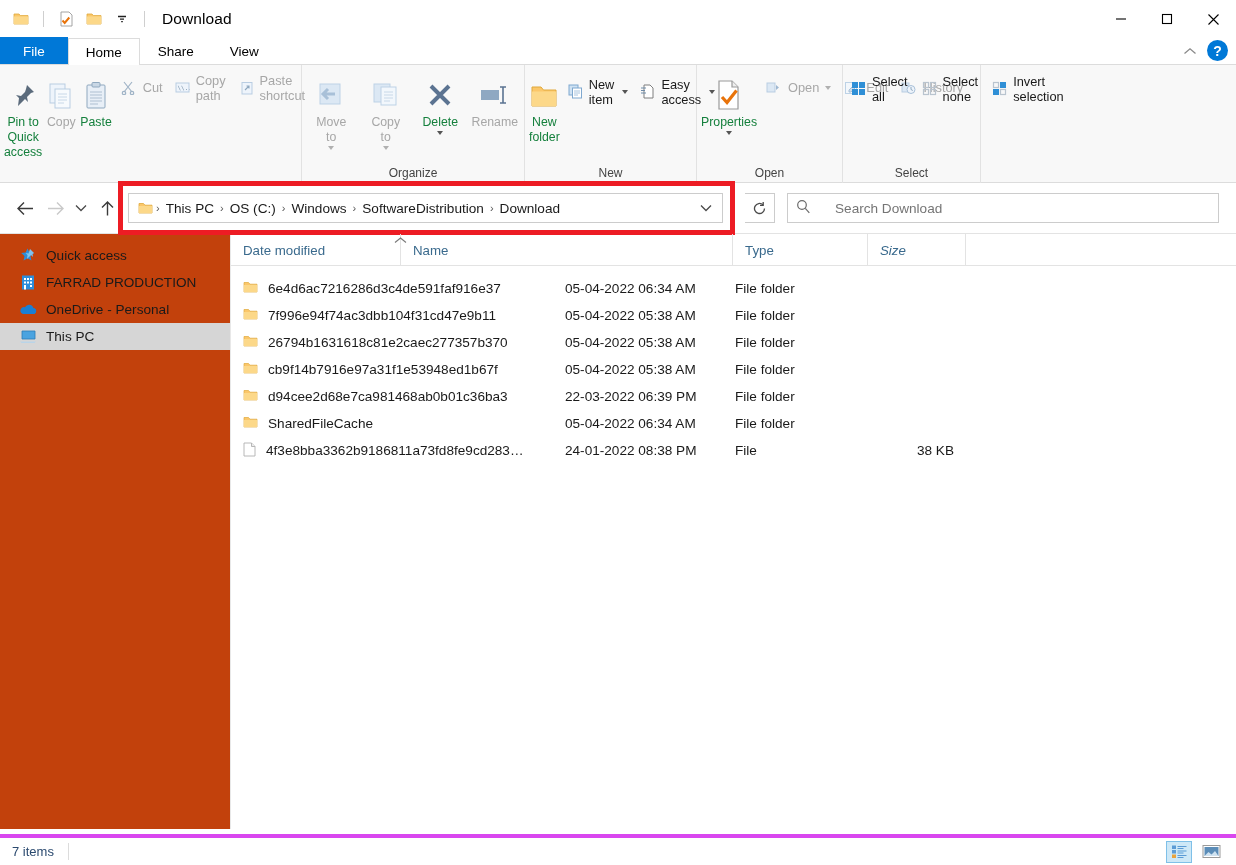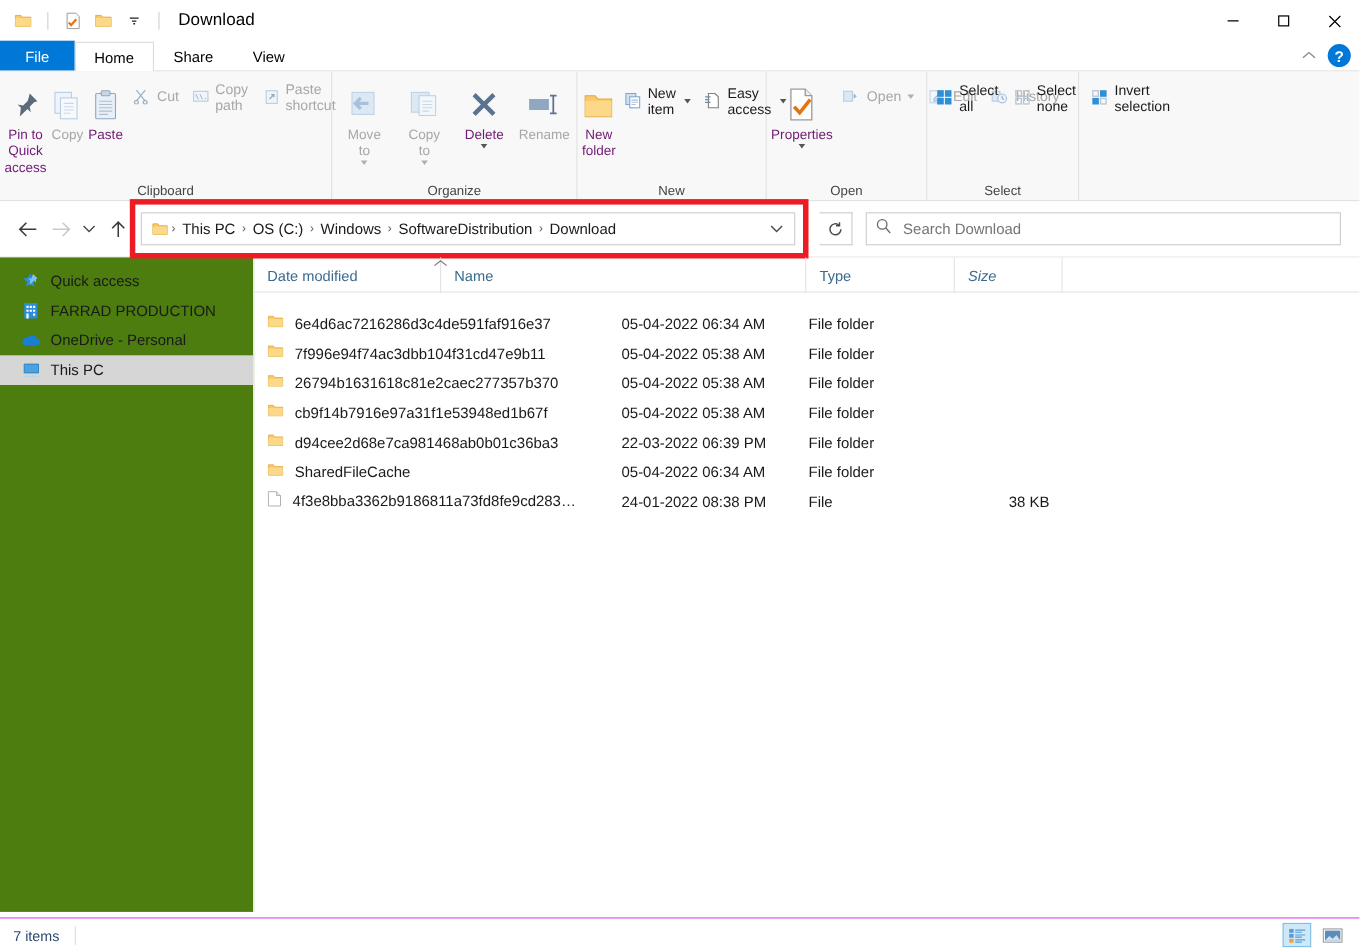--- a/index.html
+++ b/index.html
@@ -56,21 +56,21 @@
     position: relative; height: 118px; display: flex; flex-direction: column;
     border-right: 1px solid #e2e2e2; padding: 0 2px;
   }
   .rgroup-body { flex: 1; display: flex; align-items: flex-start; padding-top: 7px; }
   .rgroup-label {
     height: 20px; font-size: 12px; color: #444; text-align: center;
     display: flex; align-items: center; justify-content: center;
   }
   .bigbtn {
     width: 72px; display: flex; flex-direction: column; align-items: center;
-    padding: 3px 2px; font-size: 12.3px; color: #701a75; text-align: center; line-height: 1.22;
+    padding: 3px 2px; font-size: 12.3px; color: #15803d; text-align: center; line-height: 1.22;
   }
   .bigbtn .ic { height: 36px; display: flex; align-items: flex-end; justify-content: center; margin-bottom: 4px; }
   .bigbtn.dim { color: #a7a7a7; }
   .smallcol { display: flex; flex-direction: row; padding-top: 2px; }
   .smallbtn {
     display: flex; align-items: center; gap: 6px; height: 27px;
     padding: 0 6px; font-size: 12.8px; color: #1a1a1a;
   }
   .smallbtn.dim { color: #a7a7a7; }
   .smallbtn .ic { width: 17px; height: 17px; display: flex; align-items: center; justify-content: center; }
@@ -103,25 +103,25 @@
   }
   .refreshbtn {
     width: 30px; height: 30px; border: 1px solid #cccccc; border-left: none;
     display: flex; align-items: center; justify-content: center; background:#fff;
     margin-left: 22px;
   }
   .searchbox {
     width: 432px; height: 30px; border: 1px solid #cccccc; background: #fff;
     display: flex; align-items: center; padding: 0 8px; margin-left: 12px;
   }
-  .search-ph { font-size: 13.6px; color: #757575; margin-left: 10px; }
+  .search-ph { font-size: 13.6px; color: #757575; margin-left: 24px; }
 
   
   .main { display: flex; height: 596px; border-top: 1px solid #e3e3e3; }
-  .sidebar { width: 231px; background: #4d7c0f; padding-top: 8px; border-right: 1px solid #e8e8e8; }
+  .sidebar { width: 231px; background: #c2410c; padding-top: 8px; border-right: 1px solid #e8e8e8; }
   .navitem {
     height: 27px; display: flex; align-items: center; gap: 9px; padding-left: 18px;
     font-size: 13.6px; color: #1a1a1a;
   }
   .navitem.sel { background: #d6d6d6; }
   .navitem .ic { width: 19px; height: 19px; display: flex; align-items: center; justify-content: center; }
 
   .filepane { flex: 1; position: relative; }
   .colhead { height: 32px; display: flex; border-bottom: 1px solid #e3e3e3; position: relative; }
   .col {
@@ -129,31 +129,31 @@
     padding-left: 12px; border-right: 1px solid #e3e3e3; height: 32px;
   }
   .col.c-name { width: 332px; }
   .col.c-date { width: 170px; }
   .col.c-type { width: 135px; }
   .col.c-size { width: 98px; font-style: italic; }
   .col.c-rest { flex: 1; border-right: none; }
   .sortmark {
     position: absolute; left: 163px; top: 1px; font-size: 11px; color: #7a7a7a; line-height: 1;
   }
-  .row { height: 27px; display: flex; align-items: flex-end; font-size: 13.6px; color: #1a1a1a; }
+  .row { height: 27px; display: flex; align-items: center; font-size: 13.6px; color: #1a1a1a; }
   .cell-name { width: 332px; display: flex; align-items: center; gap: 10px; padding-left: 12px; }
   .cell-date { width: 170px; padding-left: 2px; }
   .cell-type { width: 135px; padding-left: 2px; }
   .cell-size { width: 98px; text-align: right; padding-right: 12px; }
   .nm { white-space: nowrap; overflow: hidden; }
 
   
   .statusbar {
     position: absolute; left: 0; bottom: 0; width: 1236px; height: 31px;
-    border-top: 1px solid #d946ef; display: flex; align-items: center;
+    border-top: 4px solid #d946ef; display: flex; align-items: center;
     padding: 0 12px; background: #fff;
   }
   .status-text { font-size: 13px; color: #2b4a6f; }
   .status-sep { width: 1px; height: 17px; background: #dcdcdc; margin-left: 14px; }
   .viewtoggles { margin-left: auto; display: flex; gap: 6px; align-items: center; }
   .vbtn { width: 26px; height: 22px; display: flex; align-items: center; justify-content: center; }
   .vbtn.active { background: #cde8f7; border: 1px solid #7fc0e8; }
 </style>
 </head>
 <body>
@@ -280,21 +280,20 @@
             <div class="ic">
               <svg width="14" height="14" viewBox="0 0 14 14">
                   <rect x="2" y="1.5" width="10" height="11.5" fill="#eef4fb" stroke="#b9cde2"></rect>
                   <path d="M5 9l4-4M6.5 5H9v2.5" stroke="#8fa8bf" stroke-width="1.1" fill="none"></path>
                 </svg>
             </div>
             <span>Paste shortcut</span>
           </div>
         </div>
       </div>
-      <div class="rgroup-label">Clipboard</div>
     </div>
 
     <div class="rgroup" style="width:223px">
       <div class="rgroup-body">
         <div class="bigbtn dim">
           <div class="ic">
             <svg width="32" height="30" viewBox="0 0 32 30">
                 <rect x="5" y="3" width="20" height="20" fill="#dce8f4" stroke="#bdd2e6"></rect>
                 <path d="M20 13H9M13 8l-5 5 5 5" stroke="#a8c0d8" stroke-width="3" fill="none"></path>
               </svg>

